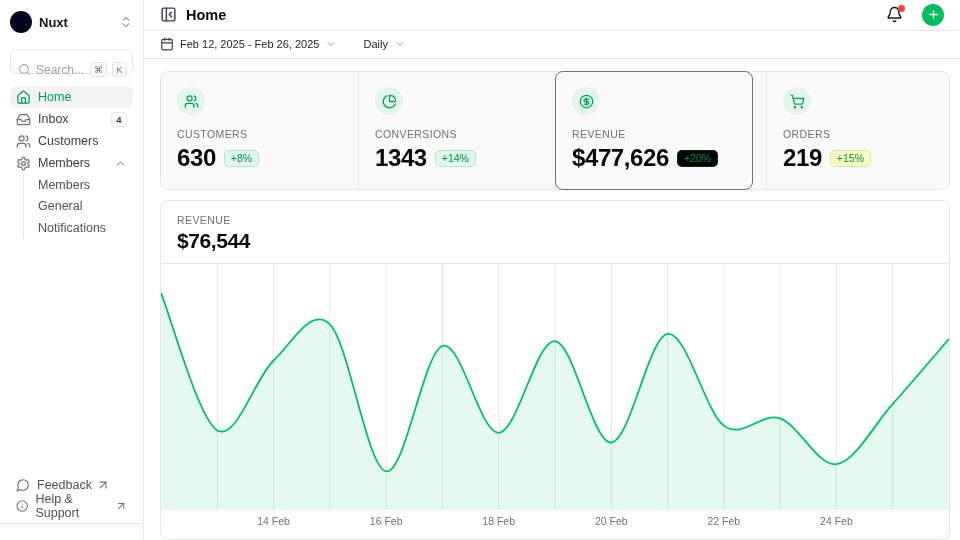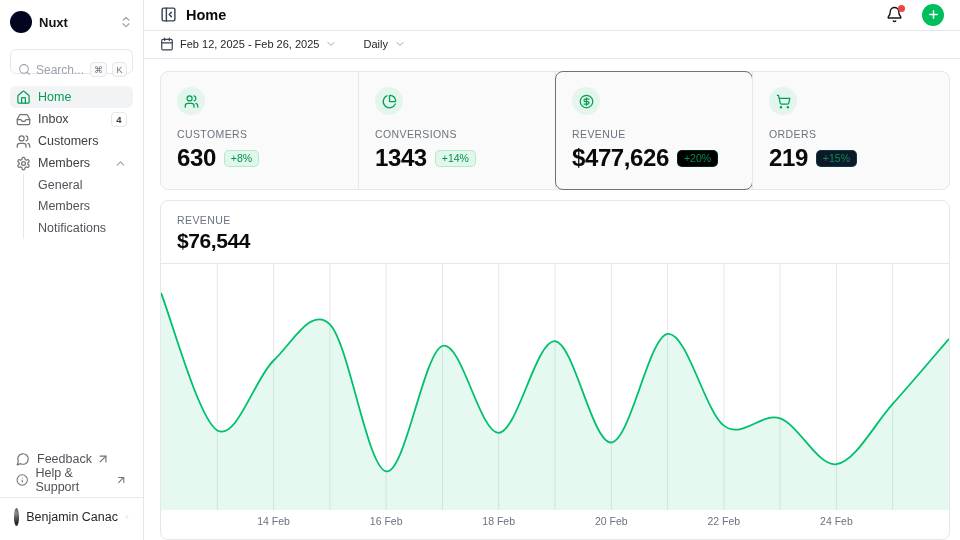--- a/index.html
+++ b/index.html
@@ -70,21 +70,21 @@
   .tb-text { font-size:11px; font-weight:500; color:#27272a; }
   .tb-chev { width:12px; height:12px; color:#9ca3af; }
 
   .content { padding:12px 10px 0 16px; display:flex; flex-direction:column; }
 
   .stats { display:grid; grid-template-columns:repeat(4,1fr); border:1px solid #e5e7eb;
     border-radius:8px; background:#fafafa; overflow:visible; }
   .stat { position:relative; padding:15px 16px 17px; cursor:pointer; }
   .stat + .stat { border-left:1px solid #e5e7eb; }
   .stat:first-child { border-radius:8px 0 0 8px; }
-  .stat:last-child { border-radius:0 8px 8px 0; }
+  .stat:last-child { border-radius:0 8px 8px 0;margin-left:14px; }
   .stat.selected::after { content:''; position:absolute; inset:-1px; border:1px solid #71717a;
     border-radius:8px; pointer-events:none; }
   .stat-icon { width:28px; height:28px; border-radius:50%; background:#e3f5ec;
     display:flex; align-items:center; justify-content:center; color:#00A155; }
   .stat-icon .icon { width:15px; height:15px; }
   .stat-label { margin-top:13px; font-size:10.5px; font-weight:500; letter-spacing:.4px;
     color:#6b7280; text-transform:uppercase; }
   .stat-row { margin-top:4px; display:flex; align-items:center; gap:8px; }
   .stat-value { font-size:24px; font-weight:700; letter-spacing:-0.4px; color:#0a0a0a; }
   .delta-badge { padding:2.5px 7px; border-radius:5px; font-size:10.5px; font-weight:500;
@@ -168,22 +168,22 @@
             </svg>
           </span>
           <span class="label">Members</span>
           <span class="icon trail">
             <svg viewBox="0 0 24 24" fill="none" stroke="currentColor" stroke-width="2" stroke-linecap="round" stroke-linejoin="round">
               <path d="m18 15-6-6-6 6"></path>
             </svg>
           </span>
         </div>
         <div class="nav-children">
+          <div class="nav-child">Members</div>
           <div class="nav-child">General</div>
-          <div class="nav-child">Members</div>
           <div class="nav-child">Notifications</div>
         </div>
       </nav>
 
     <div class="spacer"></div>
 
     <div id="foot-links">
         <div class="foot-link">
           <span class="icon">
             <svg viewBox="0 0 24 24" fill="none" stroke="currentColor" stroke-width="2" stroke-linecap="round" stroke-linejoin="round">
@@ -210,30 +210,20 @@
           <span class="icon ext">
             <svg viewBox="0 0 24 24" fill="none" stroke="currentColor" stroke-width="2" stroke-linecap="round" stroke-linejoin="round">
               <path d="M7 7h10v10"></path>
               <path d="M7 17 17 7"></path>
             </svg>
           </span>
         </div>
       </div>
     <div class="side-divider"></div>
 
-    <div class="user-row">
-      <span class="avatar"></span>
-      <span class="user-name">Benjamin Canac</span>
-      <span class="icon updown">
-          <svg viewBox="0 0 24 24" fill="none" stroke="currentColor" stroke-width="2" stroke-linecap="round" stroke-linejoin="round">
-            <path d="m7 15 5 5 5-5"></path>
-            <path d="m7 9 5-5 5 5"></path>
-          </svg>
-        </span>
-    </div>
   </aside>
 
   <main class="main">
     <div class="topbar">
       <span class="icon panel-btn">
           <svg viewBox="0 0 24 24" fill="none" stroke="currentColor" stroke-width="2" stroke-linecap="round" stroke-linejoin="round">
             <rect width="18" height="18" x="3" y="3" rx="2"></rect>
             <path d="M9 3v18"></path>
             <path d="m16 15-3-3 3-3"></path>
           </svg>
@@ -341,21 +331,21 @@
                 <svg viewBox="0 0 24 24" fill="none" stroke="currentColor" stroke-width="2" stroke-linecap="round" stroke-linejoin="round">
                   <circle cx="8" cy="21" r="1"></circle>
                   <circle cx="19" cy="21" r="1"></circle>
                   <path d="M2.05 2.05h2l2.66 12.42a2 2 0 0 0 2 1.58h9.78a2 2 0 0 0 1.95-1.57l1.65-7.43H5.12"></path>
                 </svg>
               </span>
             </div>
             <div class="stat-label">ORDERS</div>
             <div class="stat-row">
               <span class="stat-value">219</span>
-              <span class="delta-badge" style="background: #0f172a; color: rgb(0, 145, 77);">+15%</span>
+              <span class="delta-badge" style="background: #fef9c3; color: rgb(0, 145, 77);">+15%</span>
             </div>
           </div>
         </div>
 
       <div class="chart-card">
         <div class="chart-head">
           <div class="chart-label">REVENUE</div>
           <div class="chart-value">$76,544</div>
         </div>
         <div class="plot" id="plot">

